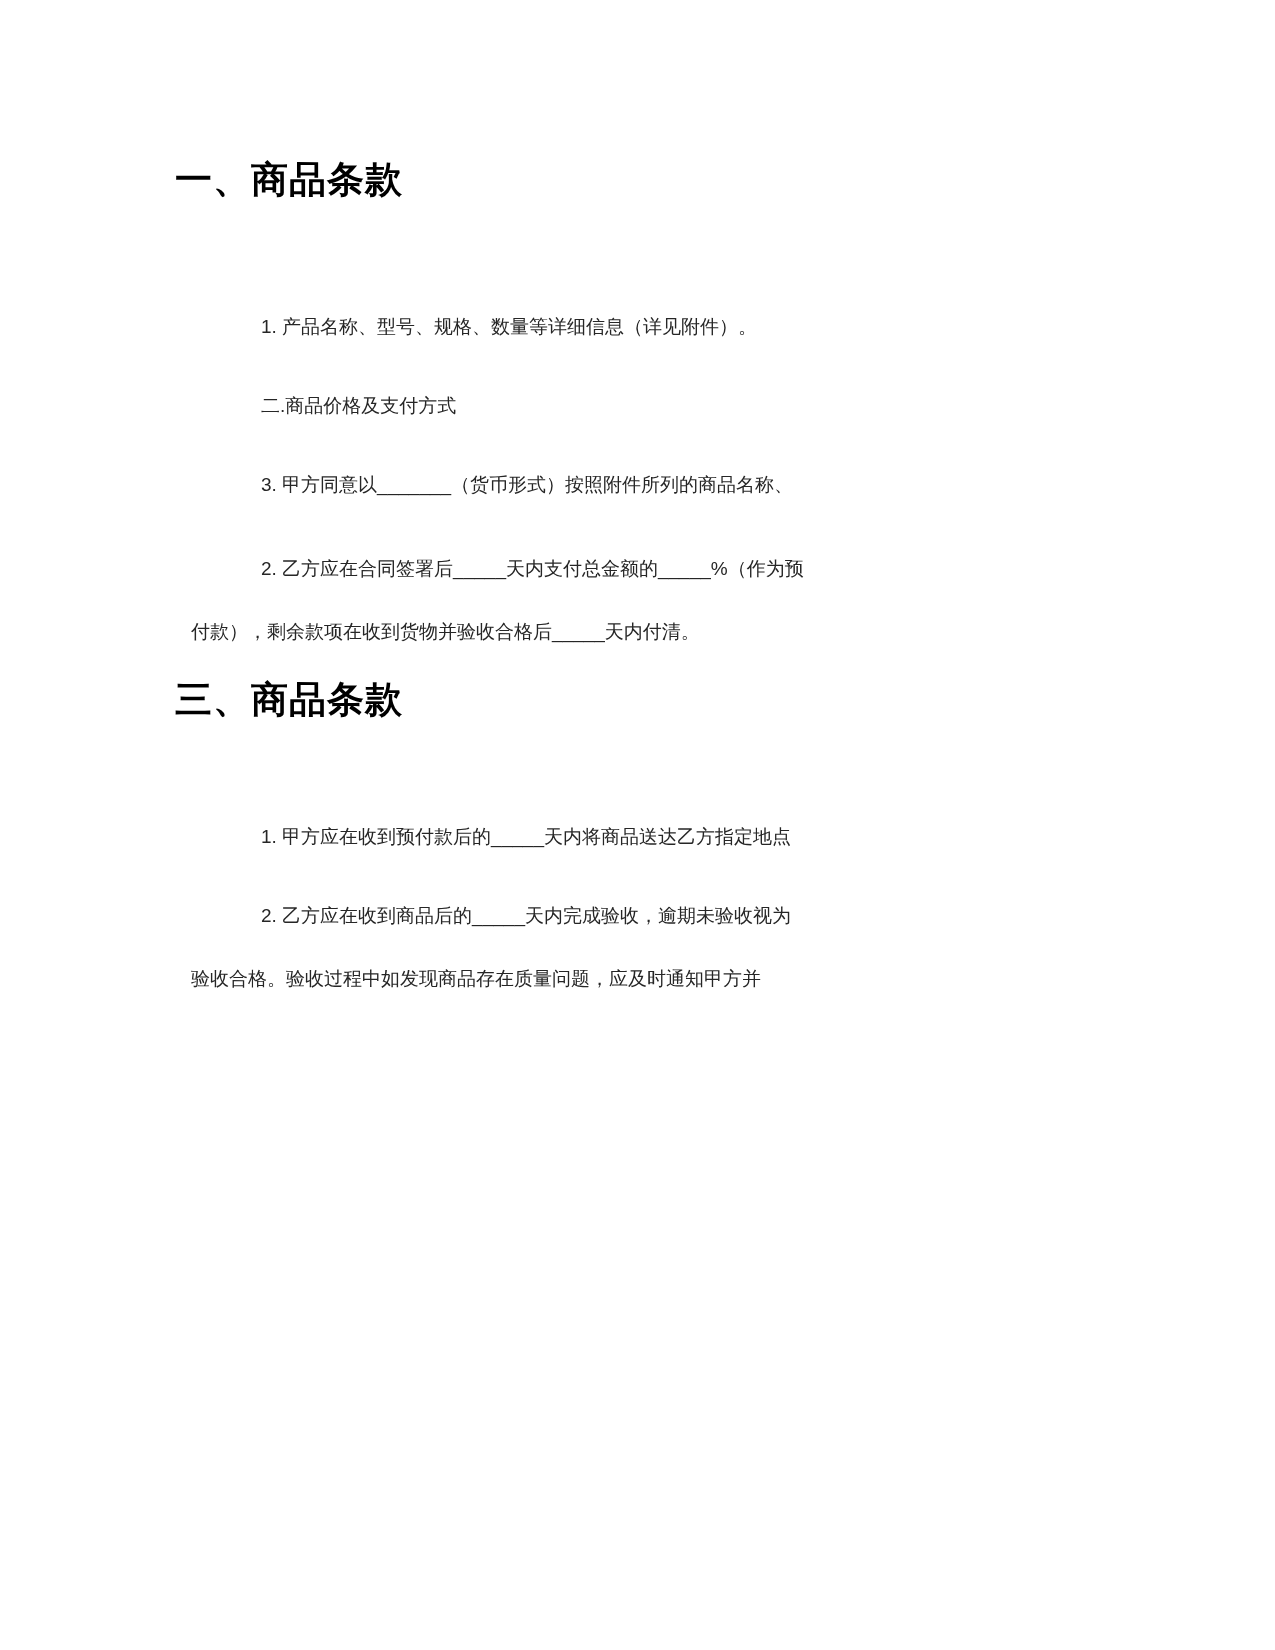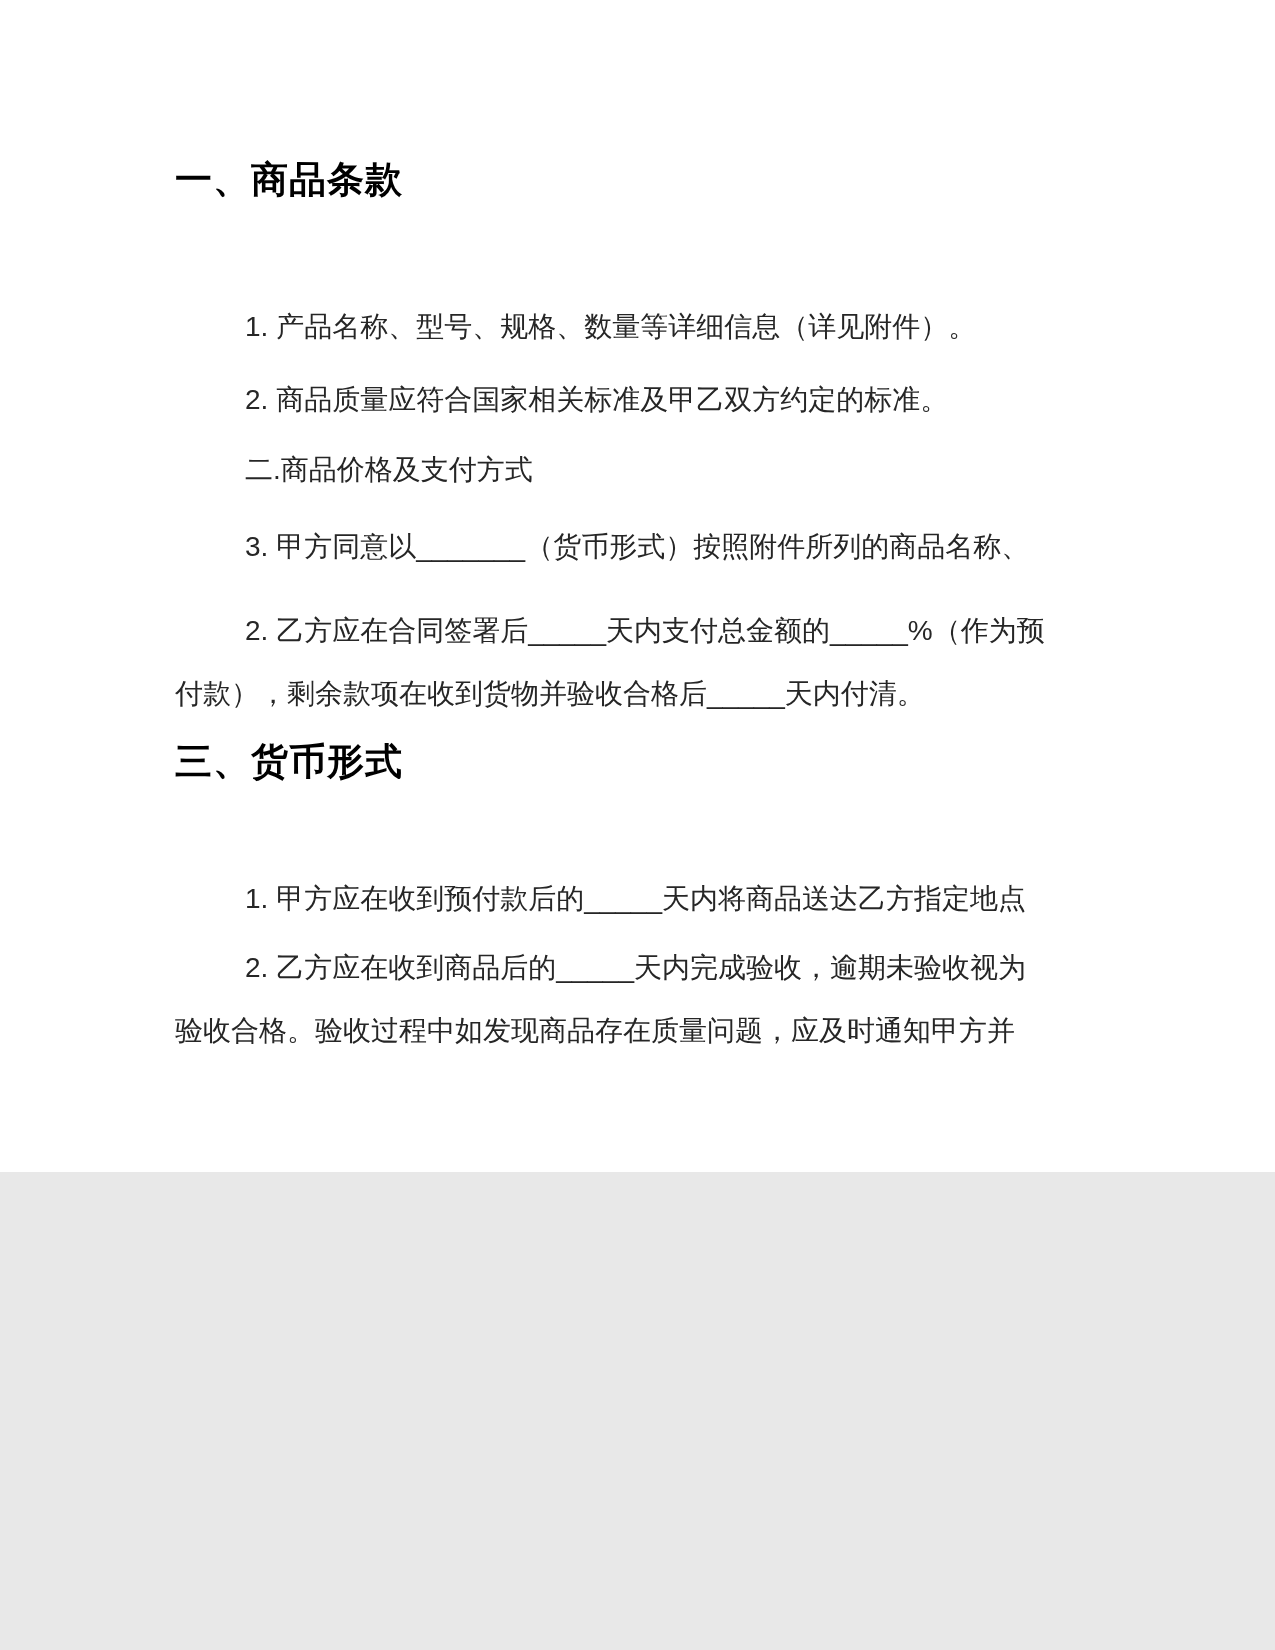--- a/index.html
+++ b/index.html
@@ -3,44 +3,44 @@
 <meta charset="utf-8">
 <style>
   html, body {
     margin: 0;
     padding: 0;
     background: #e8e8e8;
   }
   .page {
     position: relative;
     width: 1275px;
-    height: 1172px;
+    height: 1650px;
     margin: 0 auto;
     background: #ffffff;
     box-sizing: border-box;
     padding: 152px 168px 0 175px;
     overflow: hidden;
     font-family: "Liberation Sans", sans-serif;
   }
   .hd {
     font-size: 37px;
     line-height: 56px;
     font-weight: 700;
     color: #000000;
     margin: 0;
     letter-spacing: 1px;
   }
   .b-h1 { margin-bottom: 87px; }
   .b-h2 { margin-top: 9px; margin-bottom: 77px; }
   .para {
-    font-size: 28px;
+    font-size: 19px;
     line-height: 63px;
     font-weight: 400;
     color: #262626;
-    margin: 0;
+    margin: 16px;
   }
   .ln {
     display: block;
     white-space: nowrap;
   }
   .first { text-indent: 70px; }
   .b-p1 { margin-bottom: 10px; }
   .b-p2 { margin-bottom: 7px; }
   .b-p3 { margin-bottom: 14px; }
   .b-p4 { margin-bottom: 21px; }
@@ -52,38 +52,35 @@
 <body>
 
 <div class="page">
 
   <h2 class="hd b-h1">一、商品条款</h2>
 
   <p class="para b-p1">
     <span class="ln first">1. 产品名称、型号、规格、数量等详细信息（详见附件）。</span>
   </p>
 
-  <p class="para b-p2">
-    <span class="ln first">2. 商品质量应符合国家相关标准及甲乙双方约定的标准。</span>
-  </p>
 
   <p class="para b-p3">
     <span class="ln first">二.商品价格及支付方式</span>
   </p>
 
   <p class="para b-p4">
     <span class="ln first">3. 甲方同意以_______（货币形式）按照附件所列的商品名称、</span>
   </p>
 
   <p class="para b-p5">
     <span class="ln first">2. 乙方应在合同签署后_____天内支付总金额的_____%（作为预</span>
     <span class="ln">付款），剩余款项在收到货物并验收合格后_____天内付清。</span>
   </p>
 
-  <h2 class="hd b-h2">三、货币形式</h2>
+  <h2 class="hd b-h2">三、商品条款</h2>
 
   <p class="para b-p6">
     <span class="ln first">1. 甲方应在收到预付款后的_____天内将商品送达乙方指定地点</span>
   </p>
 
   <p class="para b-p7">
     <span class="ln first">2. 乙方应在收到商品后的_____天内完成验收，逾期未验收视为</span>
     <span class="ln">验收合格。验收过程中如发现商品存在质量问题，应及时通知甲方并</span>
   </p>
 

